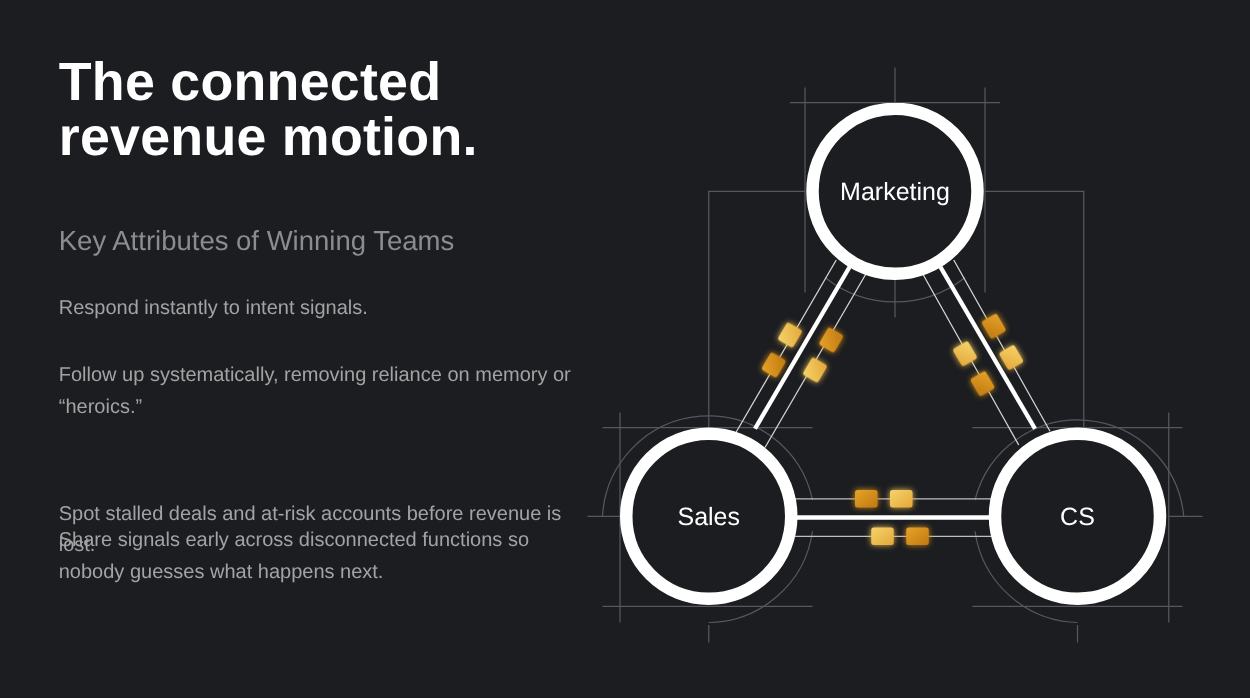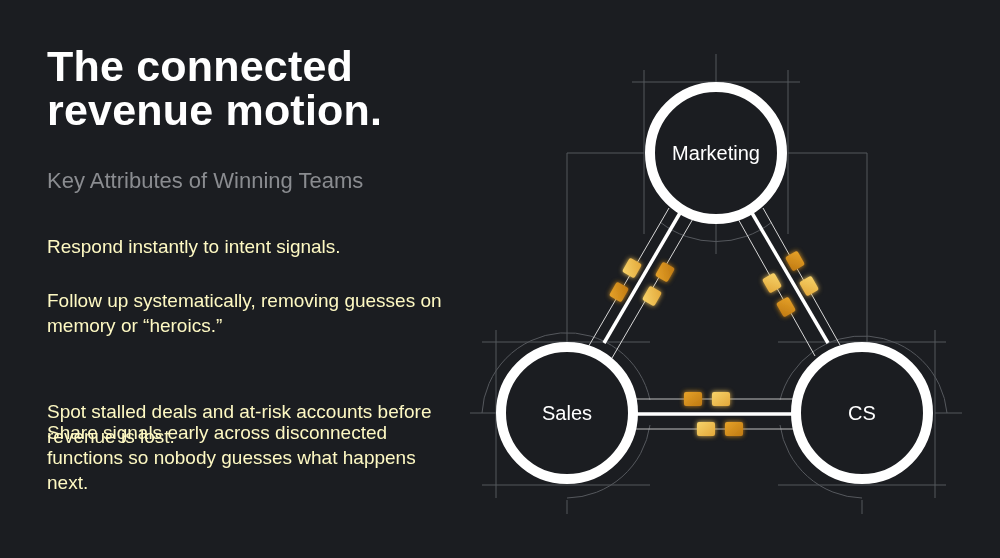--- a/index.html
+++ b/index.html
@@ -10,26 +10,26 @@
     position: relative;
   }
   .left { position: absolute; left: 47px; top: 0; width: 420px; }
   .title {
     position: absolute; top: 44px; left: 0;
     color: #ffffff; font-weight: 700; font-size: 43px; line-height: 44px;
     letter-spacing: 0.2px; margin: 0; width: 420px;
   }
   .title span { display: block; }
   .subtitle {
-    position: absolute; top: 168px; left: 0;
+    position: absolute; top: 180px; left: 0;
     color: #8a8c90; font-size: 22px; line-height: 26px; white-space: nowrap;
   }
   .attr {
-    position: absolute; left: 0; color: #fef9c3;
-    font-size: 19px; line-height: 25px; width: 410px;
+    position: absolute; left: 0; color: #a3a3a3;
+    font-size: 16px; line-height: 25px; width: 410px;
   }
   .a0 { top: 234px; }
   .a1 { top: 288px; }
   .a2 { top: 366px; margin-top: 33px; }
   .a3 { top: 420px; }
   svg.diagram { position: absolute; left: 0; top: 0; }
   .node-label {
     font-family: "Liberation Sans", "DejaVu Sans", sans-serif;
     font-size: 20px; fill: #ffffff; font-weight: 500;
   }
@@ -37,21 +37,21 @@
 </head>
 <body>
 
 <div class="left">
   <h1 class="title">
     <span>The connected</span>
     <span>revenue motion.</span>
   </h1>
   <div class="subtitle">Key Attributes of Winning Teams</div>
   <div class="attr a0">Respond instantly to intent signals.</div>
-  <div class="attr a1">Follow up systematically, removing guesses on memory or “heroics.”</div>
+  <div class="attr a1">Follow up systematically, removing reliance on memory or “heroics.”</div>
   <div class="attr a2">Spot stalled deals and at-risk accounts before revenue is lost.</div>
   <div class="attr a3">Share signals early across disconnected functions so nobody guesses what happens next.</div>
 </div>
 
 <svg class="diagram" width="1000" height="558" viewBox="0 0 1000 558">
   <defs>
     <filter id="glow" x="-80%" y="-80%" width="260%" height="260%">
       <feGaussianBlur stdDeviation="2.5" result="b"></feGaussianBlur>
       <feMerge>
           <feMergeNode in="b"></feMergeNode>

